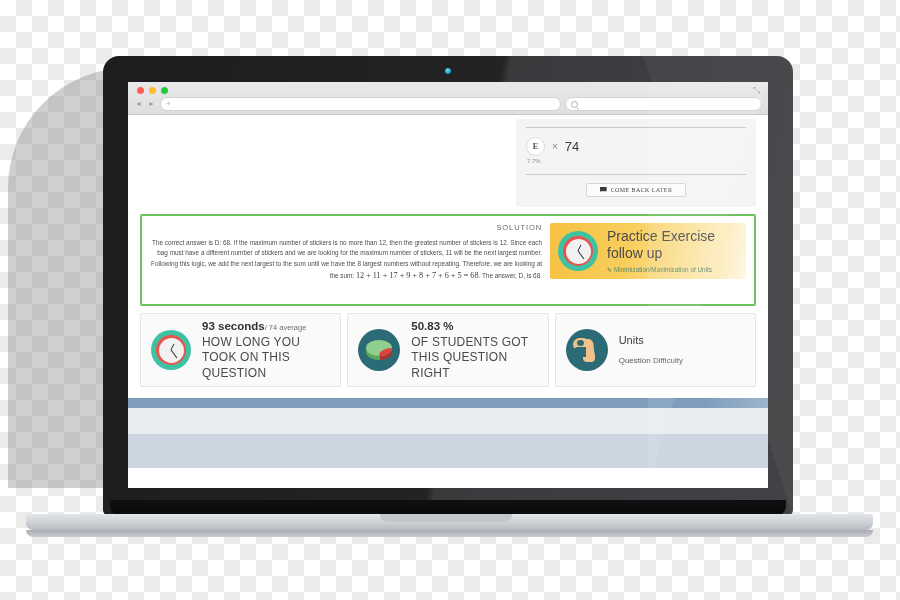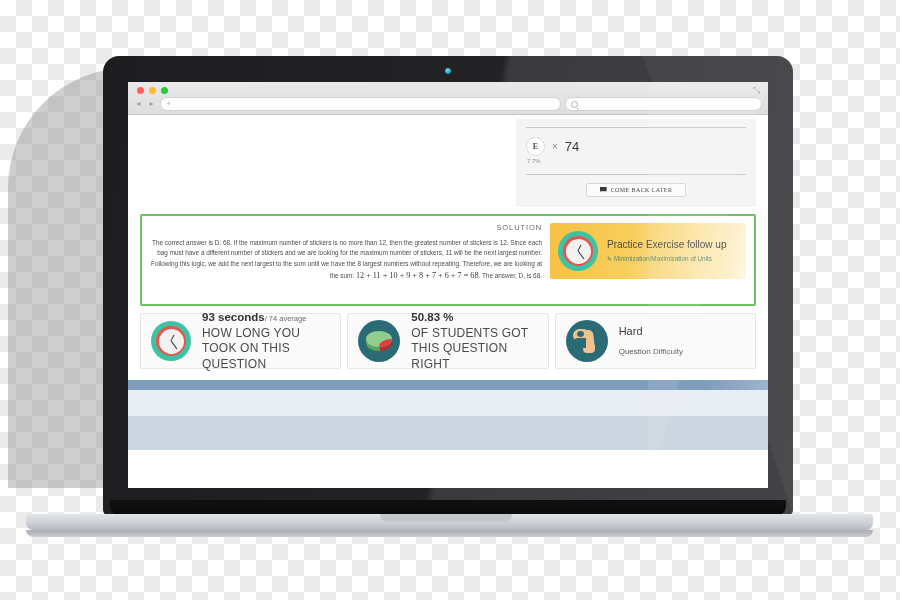--- a/index.html
+++ b/index.html
@@ -138,21 +138,21 @@
   .sol-left{flex:1;padding-right:8px;text-align:right;}
   .sol-title{font-size:7.5px;letter-spacing:.9px;color:#6a6a6a;margin-bottom:6px;}
   .sol-body{font-size:6.4px;line-height:1.62;color:#4d4d4d;}
   .math{font-family:"Liberation Serif",serif;font-size:8.2px;color:#3a3a3a;}
   .sol-right{width:196px;}
   .practice{
     background:linear-gradient(100deg,#f6c143 0%,#f8ce5c 40%,#fce8b0 78%,#fdf6e2 100%);
     border-radius:2px;display:flex;align-items:center;gap:9px;padding:9px 8px;height:56px;box-sizing:border-box;
   }
   .practice-txt{line-height:1.25;}
-  .practice-title{font-size:10px;color:#4b4b4b;}
+  .practice-title{font-size:14px;color:#4b4b4b;}
   .practice-sub{font-size:6.4px;color:#5d8a6f;margin-top:3px;}
   .pencil{color:#3c7d5d;font-size:6px;margin-right:2px;}
 
   
   .clock{
     width:40px;height:40px;border-radius:50%;
     background:#3ec2a3;display:flex;align-items:center;justify-content:center;flex:none;
     box-sizing:border-box;
   }
   .clock-in{
@@ -163,21 +163,21 @@
     width:25px;height:25px;border-radius:50%;background:#f2f2f2;position:relative;
   }
   .hand{position:absolute;background:#3f3f3f;border-radius:1px;transform-origin:0 50%;}
   .hand.h{left:50%;top:50%;width:7px;height:1.4px;transform:translateY(-50%) rotate(-62deg);}
   .hand.m{left:50%;top:50%;width:9.5px;height:1.2px;transform:translateY(-50%) rotate(54deg);}
 
   
   .stats{display:flex;gap:6px;margin-top:7px;}
   .card{
     flex:1;background:#fafafa;border:1px solid #e6e6e6;border-radius:2px;
-    display:flex;align-items:center;gap:11px;padding:12px 10px;box-sizing:border-box;height:56px;
+    display:flex;align-items:center;gap:11px;padding:12px 10px;box-sizing:border-box;height:74px;
   }
   .card-txt{line-height:1.28;}
   .big{font-size:11.5px;color:#333;font-weight:bold;}
   .big .thin{font-weight:normal;font-size:7.5px;color:#6e6e6e;}
   .cap{font-size:12px;color:#4a4a4a;letter-spacing:.2px;margin-top:1px;}
   .hard{font-size:11px;color:#3c3c3c;}
   .hardsub{font-size:8px;color:#5a5a5a;margin-top:9px;}
 
   .circ{
     width:42px;height:42px;border-radius:50%;background:#2b6b76;
@@ -287,21 +287,21 @@
                 </button>
               </div>
             </div>
           </div>
 
           <div class="solution">
             <div class="sol-left">
               <div class="sol-title">SOLUTION</div>
               <div class="sol-body">
                 <span>The correct answer is D: 68. If the maximum number of stickers is no more than 12, then the greatest number of stickers is 12. Since each bag must have a different number of stickers and we are looking for the maximum number of stickers, 11 will be the next largest number. Following this logic, we add the next largest to the sum until we have the 8 largest numbers without repeating. Therefore, we are looking at the sum:</span>
-                <span class="math">12 + 11 + 10 + 9 + 8 + 7 + 6 + 7 = 68</span><span>. The answer, D, is 68.</span>
+                <span class="math">12 + 11 + 17 + 9 + 8 + 7 + 6 + 5 = 68</span><span>. The answer, D, is 68.</span>
               </div>
             </div>
             <div class="sol-right">
               <div class="practice">
                 <div class="clock">
                   <div class="clock-in">
                     <div class="clock-face">
                       <span class="hand h"></span>
                       <span class="hand m"></span>
                     </div>
@@ -353,21 +353,21 @@
               <div class="circ">
                 <div class="bicep">
                   <div class="bi-arm"></div>
                   <div class="bi-fore"></div>
                   <div class="bi-fist"></div>
                   <div class="bi-cut"></div>
                   <div class="bi-notch"></div>
                 </div>
               </div>
               <div class="card-txt">
-                <div class="hard">Hard</div>
+                <div class="hard">Units</div>
                 <div class="hardsub">Question Difficulty</div>
               </div>
             </div>
 
           </div>
         </div>
 
         <div class="footer-bar"></div>
         <div class="footer-pad"></div>
         <div class="footer-deep"></div>

